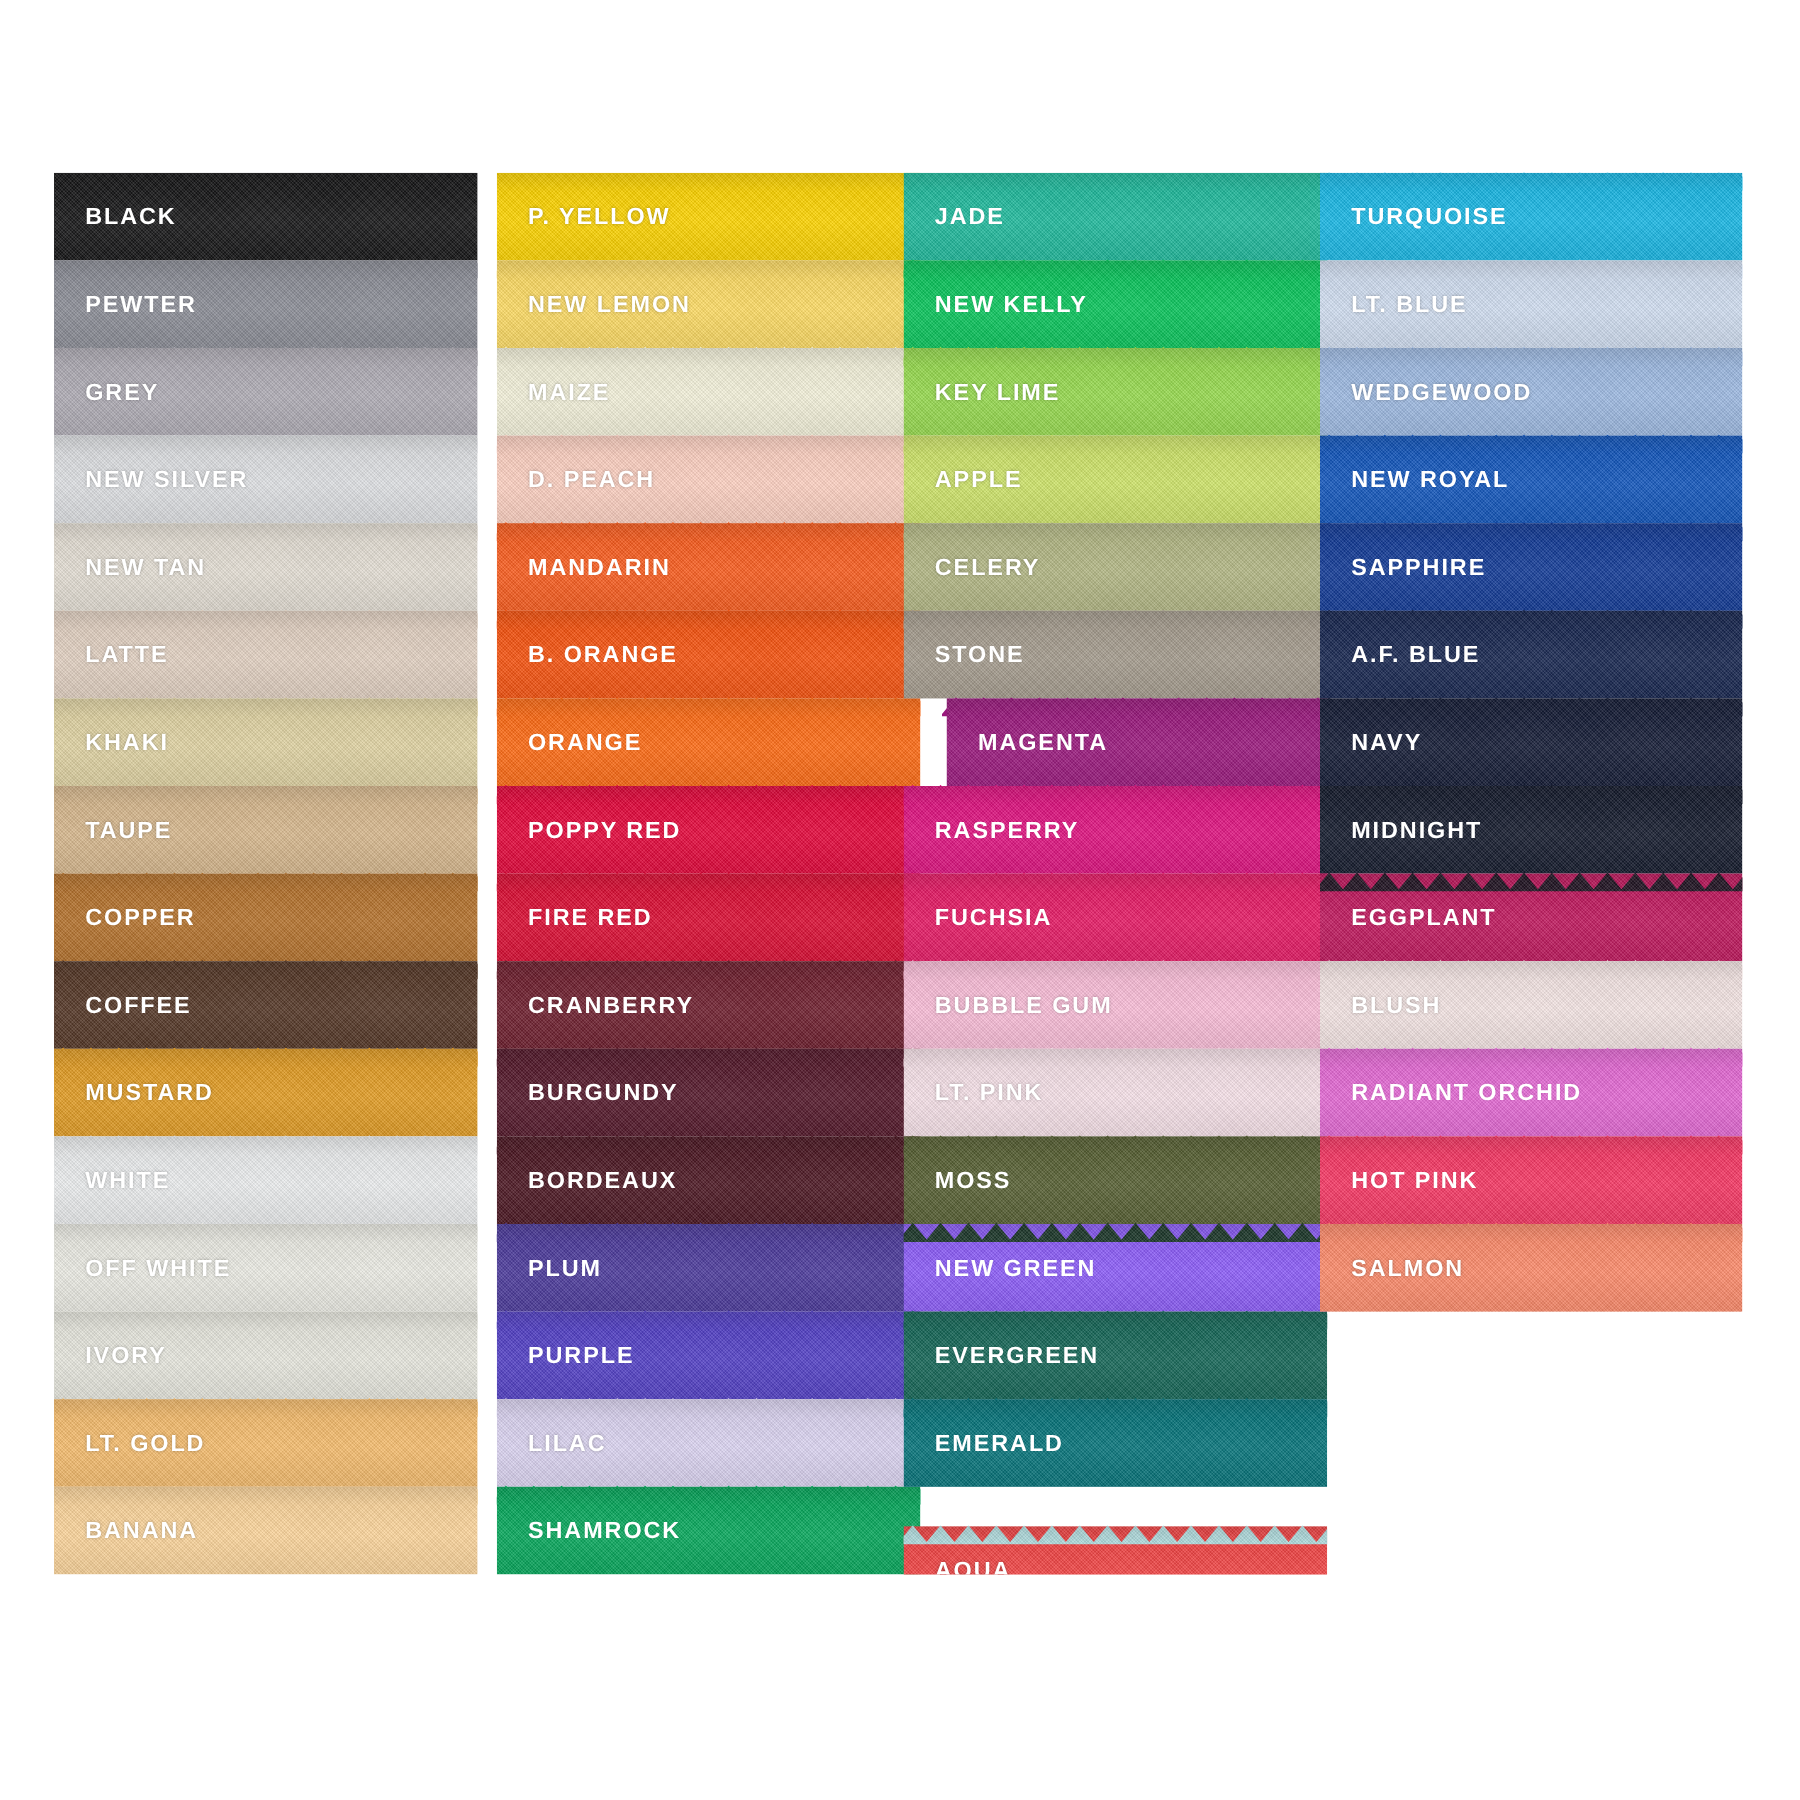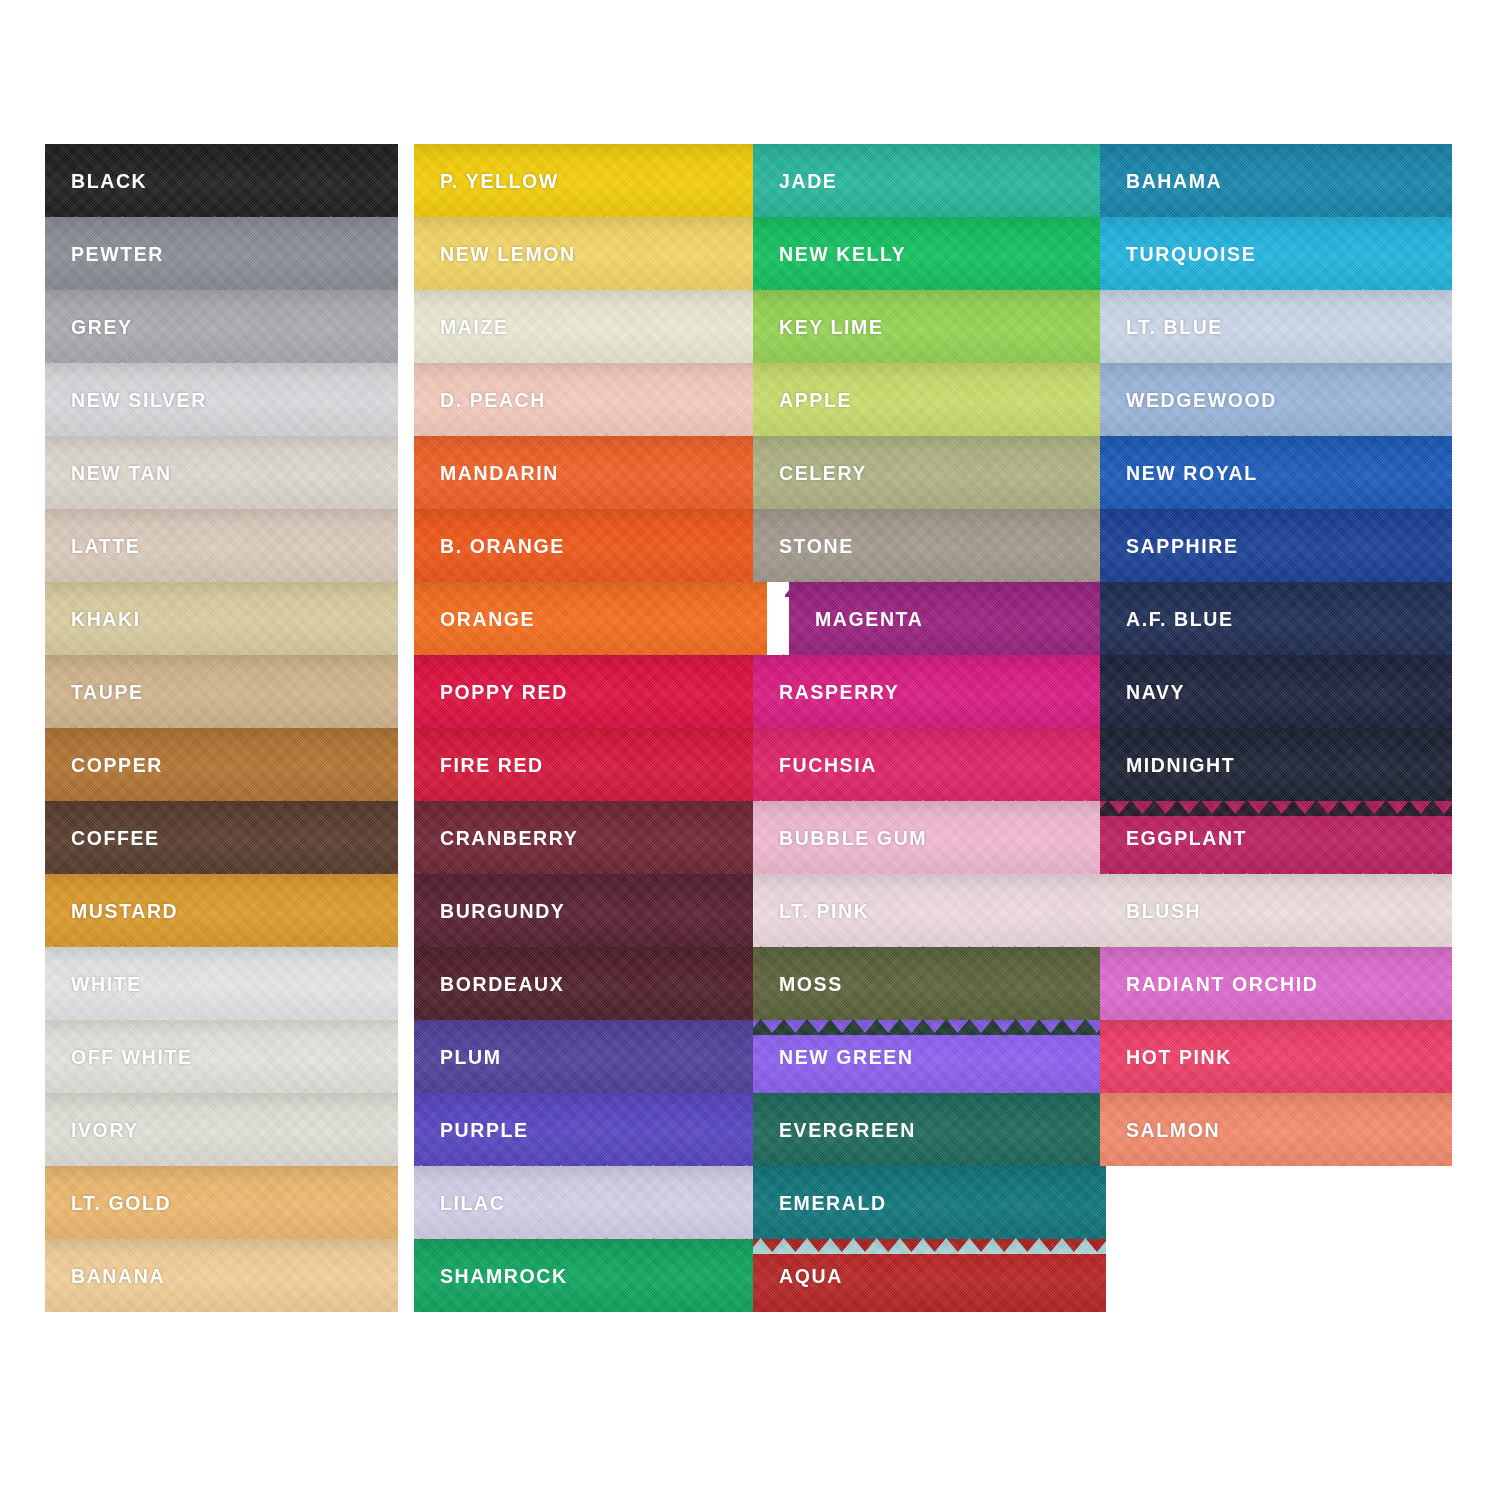--- a/index.html
+++ b/index.html
@@ -554,37 +554,32 @@
       <div class="swatch" style="background: rgb(6, 115, 121);">
         <div class="pink-edge">
           <svg width="376.2" height="16" viewBox="0 0 376.2 16" preserveAspectRatio="none" style="display:block">
             <path d="M0,14 L11.60,0 L23.20,14 L34.80,0 L46.40,14 L58.00,0 L69.60,14 L81.20,0 L92.80,14 L104.40,0 L116.00,14 L127.60,0 L139.20,14 L150.80,0 L162.40,14 L174.00,0 L185.60,14 L197.20,0 L208.80,14 L220.40,0 L232.00,14 L243.60,0 L255.20,14 L266.80,0 L278.40,14 L290.00,0 L301.60,14 L313.20,0 L324.80,14 L336.40,0 L348.00,14 L359.60,0 L371.20,14 L382.80,0 L376.20,14 L376.20,16 L0,16 Z" fill="#067379"></path>
           </svg>
         </div>
         <div class="weave"></div>
         <div class="shade"></div>
         <div class="label">EMERALD</div>
       </div>
-      <div class="swatch" style="background: #b91c1c;">
+      <div class="swatch" style="background: #ef4444; margin-top: 33px;">
         <div class="pink-edge">
           <svg width="376.2" height="16" viewBox="0 0 376.2 16" preserveAspectRatio="none" style="display:block">
             <path d="M0,14 L11.60,0 L23.20,14 L34.80,0 L46.40,14 L58.00,0 L69.60,14 L81.20,0 L92.80,14 L104.40,0 L116.00,14 L127.60,0 L139.20,14 L150.80,0 L162.40,14 L174.00,0 L185.60,14 L197.20,0 L208.80,14 L220.40,0 L232.00,14 L243.60,0 L255.20,14 L266.80,0 L278.40,14 L290.00,0 L301.60,14 L313.20,0 L324.80,14 L336.40,0 L348.00,14 L359.60,0 L371.20,14 L382.80,0 L376.20,14 L376.20,16 L0,16 Z" fill="#b6e2e4"></path>
           </svg>
         </div>
         <div class="weave"></div>
         <div class="shade"></div>
         <div class="label dark">AQUA</div>
       </div>
     </div>
     <div class="column" id="col-3" style="height: 1022px;">
-      <div class="swatch" style="background: rgb(14, 132, 172);">
-        <div class="weave"></div>
-        <div class="shade"></div>
-        <div class="label">BAHAMA</div>
-      </div>
       <div class="swatch" style="background: rgb(25, 182, 227);">
         <div class="pink-edge">
           <svg width="376.2" height="16" viewBox="0 0 376.2 16" preserveAspectRatio="none" style="display:block">
             <path d="M0,14 L11.60,0 L23.20,14 L34.80,0 L46.40,14 L58.00,0 L69.60,14 L81.20,0 L92.80,14 L104.40,0 L116.00,14 L127.60,0 L139.20,14 L150.80,0 L162.40,14 L174.00,0 L185.60,14 L197.20,0 L208.80,14 L220.40,0 L232.00,14 L243.60,0 L255.20,14 L266.80,0 L278.40,14 L290.00,0 L301.60,14 L313.20,0 L324.80,14 L336.40,0 L348.00,14 L359.60,0 L371.20,14 L382.80,0 L376.20,14 L376.20,16 L0,16 Z" fill="#19b6e3"></path>
           </svg>
         </div>
         <div class="weave"></div>
         <div class="shade"></div>
         <div class="label">TURQUOISE</div>
       </div>

